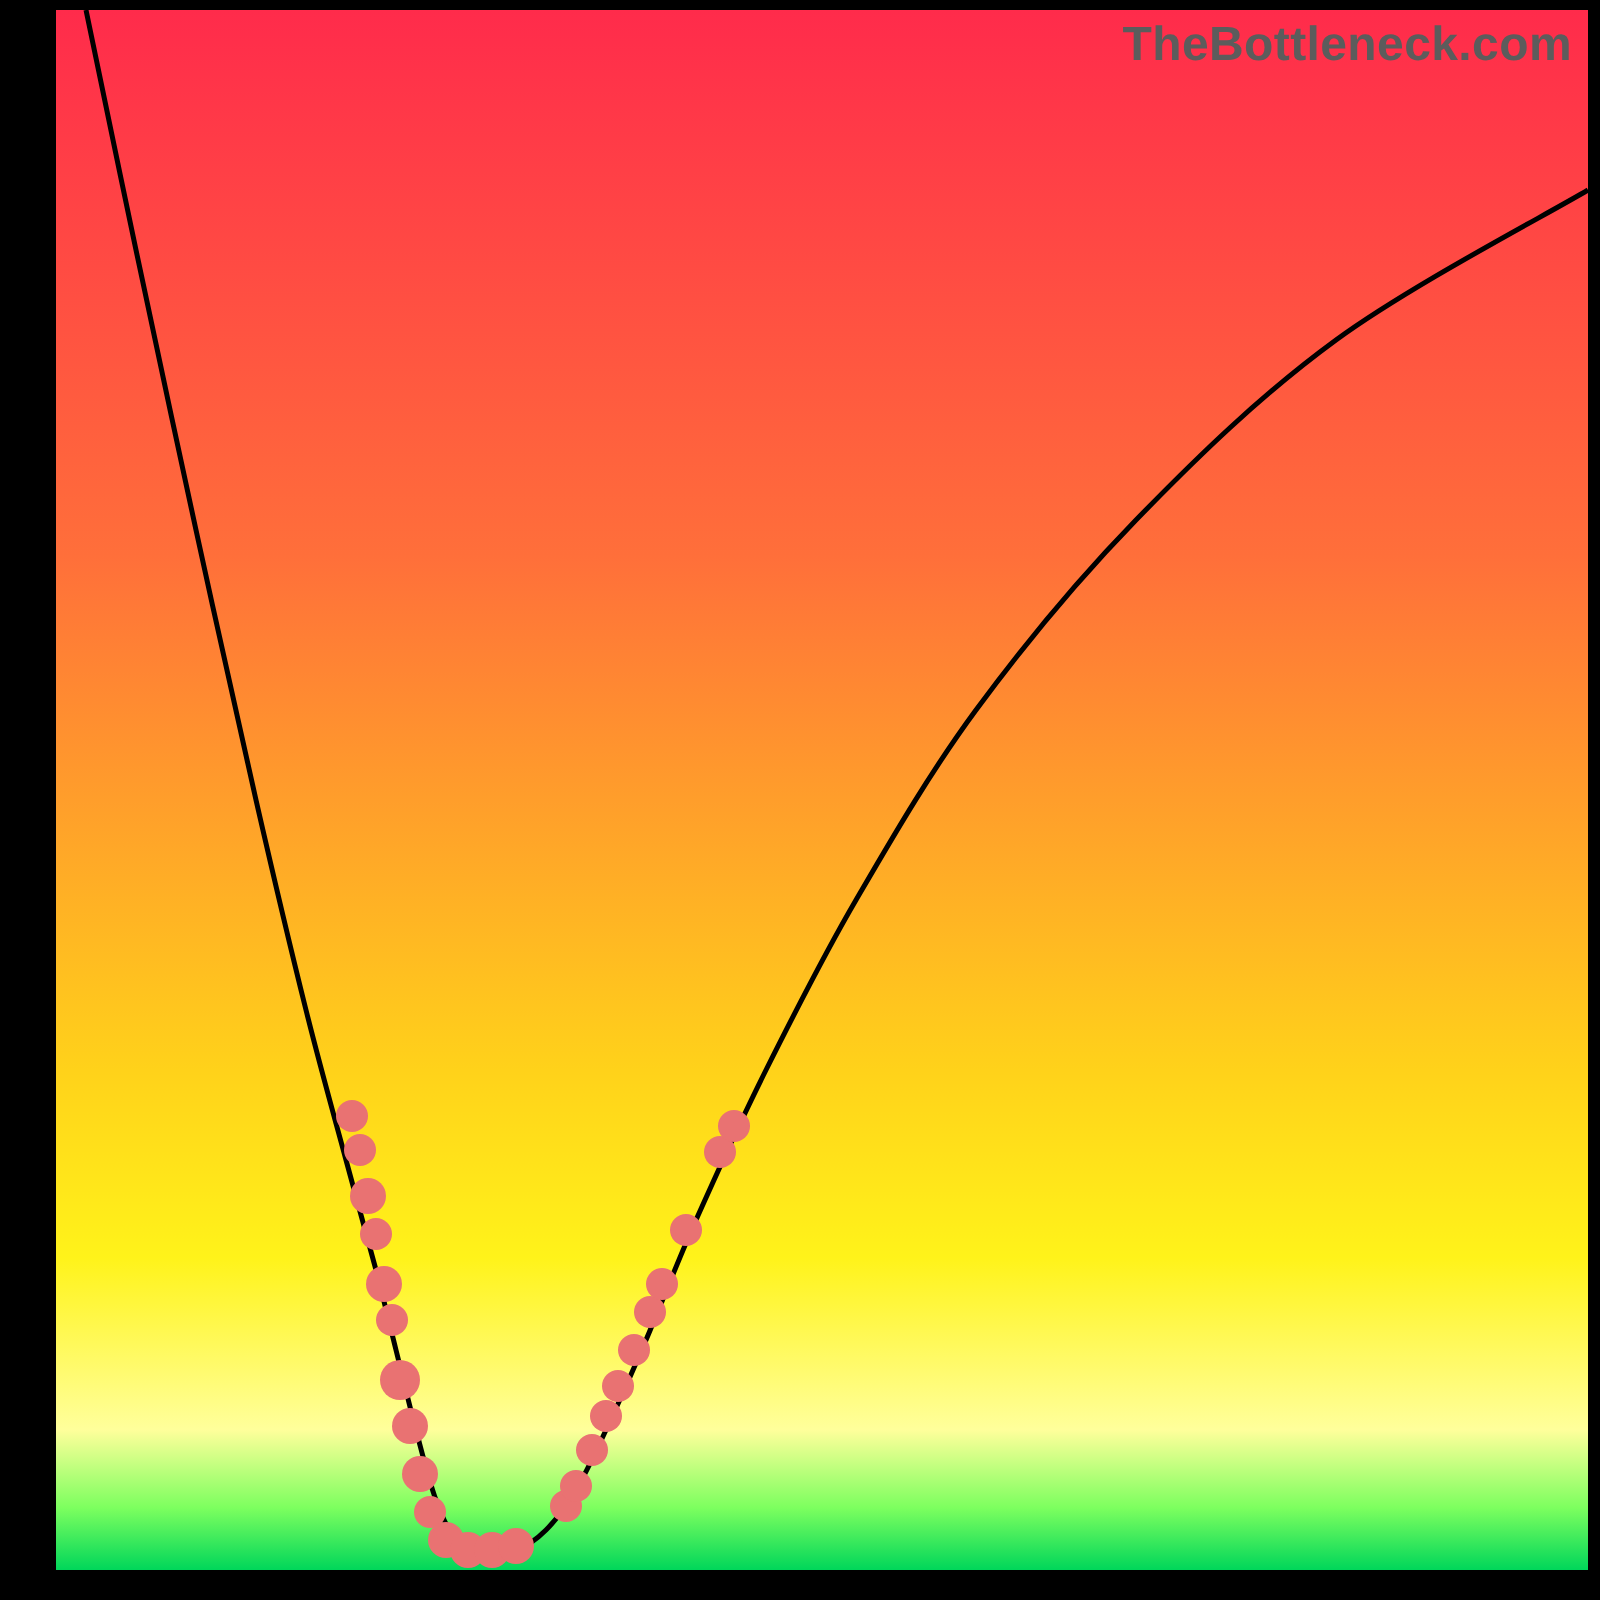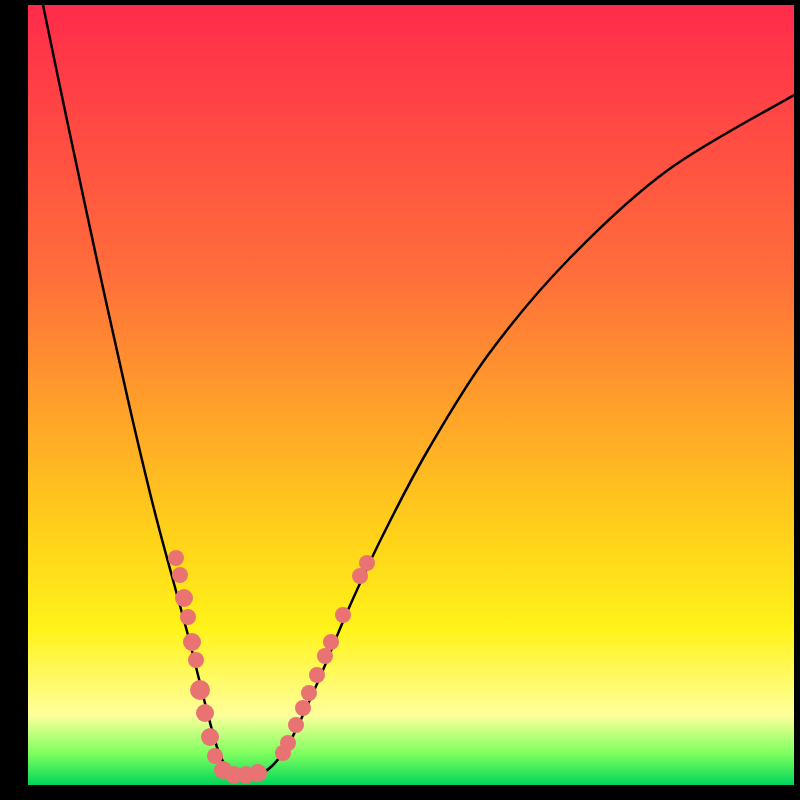--- a/index.html
+++ b/index.html
@@ -56,20 +56,21 @@
   }
   .dot {
     fill: var(--dot);
   }
 </style>
 </head>
 <body>
 
 <div class="frame">
   <div class="plot" id="plot" style="--c0: #ff2b4b; --c1: #ff6f3a; --c2: #ffd21a; --c3: #fff31a; --c4: #ffff9b; --c5: #7dff5f; --c6: #00d65a; --dot: #e97272;">
+    <div class="watermark">TheBottleneck.com</div>
     <svg class="curve" viewBox="0 0 766 780" preserveAspectRatio="none">
       <path id="curvePath" fill="none" stroke-width="2.5" d="M 15 0 C 19.166666666666668 20, 30.833333333333336 76.66666666666666, 40 120 C 49.166666666666664 163.33333333333334, 60 214.16666666666666, 70 260 C 80 305.8333333333333, 90.83333333333333 355, 100 395 C 109.16666666666667 435, 117.5 470, 125 500 C 132.5 530, 139.16666666666666 553.3333333333334, 145 575 C 150.83333333333334 596.6666666666666, 155.83333333333334 614.1666666666666, 160 630 C 164.16666666666666 645.8333333333334, 166.66666666666666 656.6666666666666, 170 670 C 173.33333333333334 683.3333333333334, 176.66666666666666 697.5, 180 710 C 183.33333333333334 722.5, 186.66666666666666 736, 190 745 C 193.33333333333334 754, 195.83333333333334 759.8333333333334, 200 764 C 204.16666666666666 768.1666666666666, 210 769, 215 770 C 220 771, 225 771.6666666666666, 230 770 C 235 768.3333333333334, 240 765, 245 760 C 250 755, 255 748.3333333333334, 260 740 C 265 731.6666666666666, 269.1666666666667 722.5, 275 710 C 280.8333333333333 697.5, 287.5 682.5, 295 665 C 302.5 647.5, 310 627.5, 320 605 C 330 582.5, 341.6666666666667 556.6666666666666, 355 530 C 368.3333333333333 503.3333333333333, 382.5 475, 400 445 C 417.5 415, 436.6666666666667 381.6666666666667, 460 350 C 483.3333333333333 318.3333333333333, 510 285.8333333333333, 540 255 C 570 224.16666666666666, 602.3333333333334 192.5, 640 165 C 677.6666666666666 137.5, 745 102.5, 766 90" stroke="#000000"></path>
       <g id="dots">
           <circle cx="148" cy="553" r="8" class="dot"></circle>
           <circle cx="152" cy="570" r="8" class="dot"></circle>
           <circle cx="156" cy="593" r="9" class="dot"></circle>
           <circle cx="160" cy="612" r="8" class="dot"></circle>
           <circle cx="164" cy="637" r="9" class="dot"></circle>
           <circle cx="168" cy="655" r="8" class="dot"></circle>
           <circle cx="172" cy="685" r="10" class="dot"></circle>

